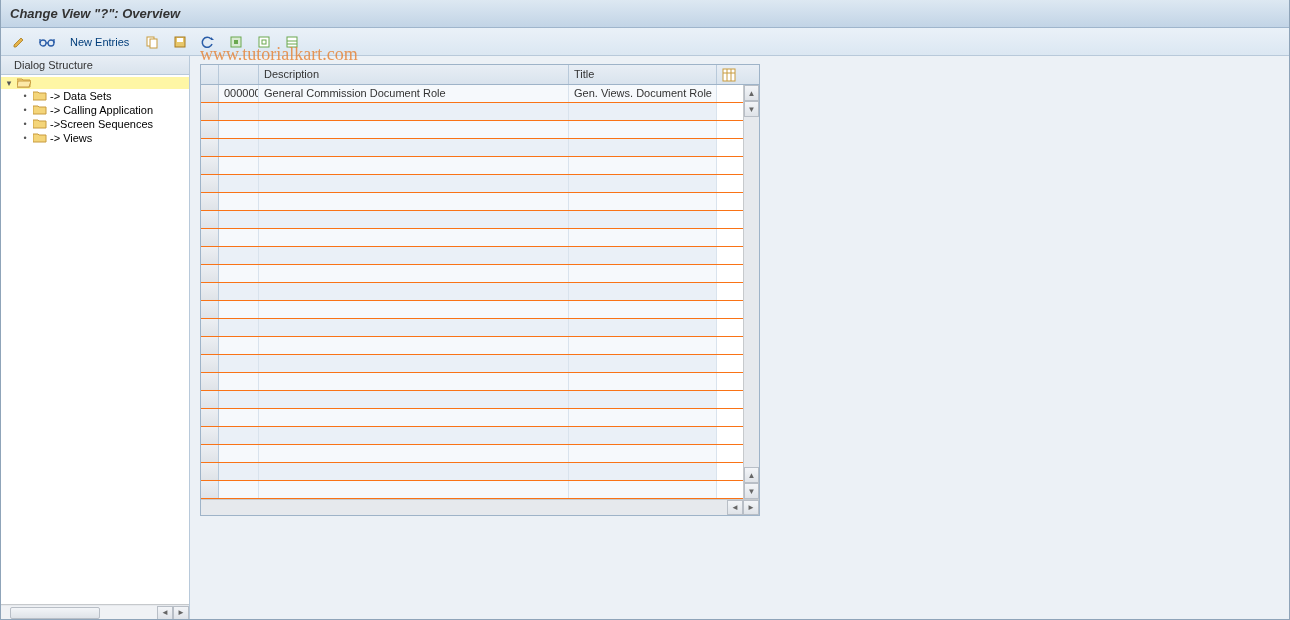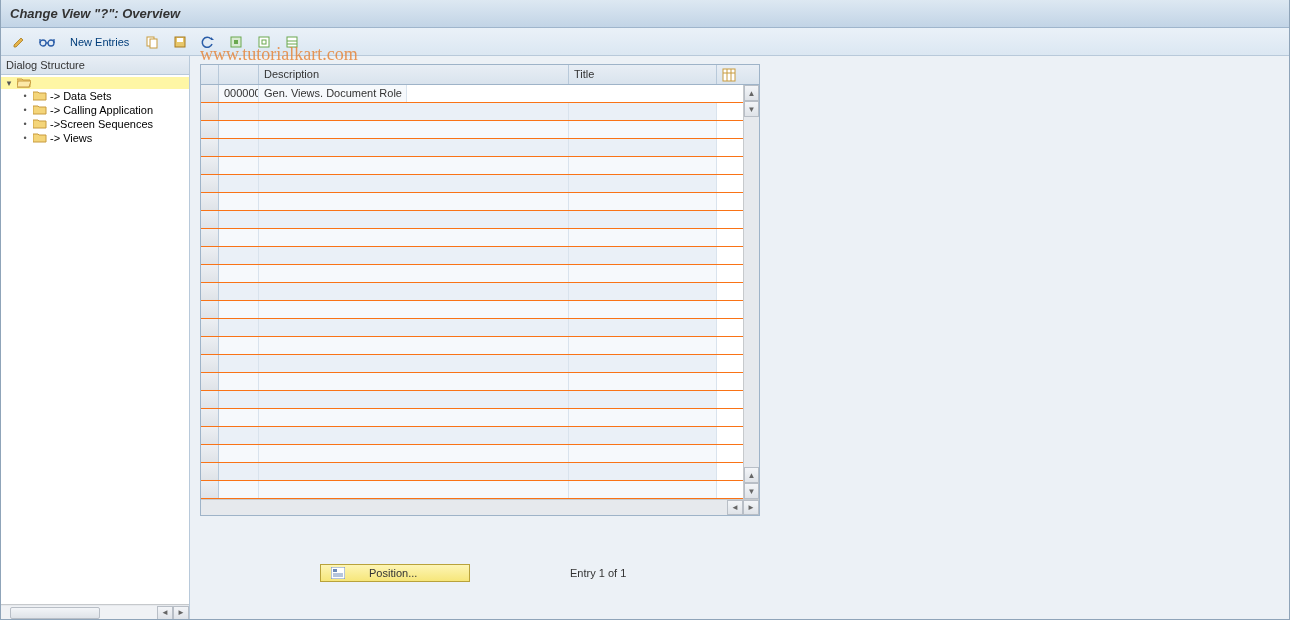--- a/index.html
+++ b/index.html
@@ -68,21 +68,21 @@
       width: 190px;
       border-right: 1px solid #b8c9da;
       background: #f6f8fb;
       display: flex;
       flex-direction: column;
       position: relative;
     }
     .dialog-header {
       background: linear-gradient(#e8eef5, #d9e3ed);
       border-bottom: 1px solid #b8c9da;
-      padding: 3px 6px;
+      padding: 3px 14px;
       font-size: 11px;
       color: #333;
     }
     .tree {
       flex: 1;
       padding: 2px 0;
       background: #fff;
     }
     .tree-node {
       display: flex;
@@ -416,20 +416,21 @@
               <line x1="1" y1="5" x2="13" y2="5" stroke="#c89b3e"></line>
               <line x1="5" y1="1" x2="5" y2="13" stroke="#c89b3e"></line>
               <line x1="9" y1="1" x2="9" y2="13" stroke="#c89b3e"></line>
             </svg>
         </div>
       </div>
       <div class="table-body">
         <div class="tr">
           <div class="td td-sel"></div>
           <div class="td td-id">000000</div>
+          <div class="td td-desc">General Commission Document Role</div>
           <div class="td td-title">Gen. Views. Document Role</div>
         </div>
 
         <div class="tr">
             <div class="td td-sel"></div>
             <div class="td td-id"></div>
             <div class="td td-desc"></div>
             <div class="td td-title"></div>
           </div>
         <div class="tr">
@@ -566,30 +567,16 @@
         <div class="vscroll-btn">▲</div>
         <div class="vscroll-btn">▼</div>
       </div>
       <div class="hscroll">
         <div class="hscroll-space"></div>
         <div class="hscroll-btn">◄</div>
         <div class="hscroll-btn">►</div>
       </div>
     </div>
 
-    <div class="footer">
-      <div class="position-btn">
-        <span class="pos-icon">
-          <svg width="14" height="12" viewBox="0 0 14 12">
-              <rect x="0" y="0" width="14" height="12" fill="#fff" stroke="#6a8ab8"></rect>
-              <rect x="2" y="2" width="4" height="3" fill="#6a8ab8"></rect>
-              <line x1="2" y1="7" x2="12" y2="7" stroke="#6a8ab8"></line>
-              <line x1="2" y1="9" x2="12" y2="9" stroke="#6a8ab8"></line>
-            </svg>
-        </span>
-        <span>Position...</span>
-      </div>
-      <span class="entry-text">Entry 1 of 1</span>
-    </div>
   </div>
 </div>
 
 <div class="frame-base"></div>
 
 </body></html>

